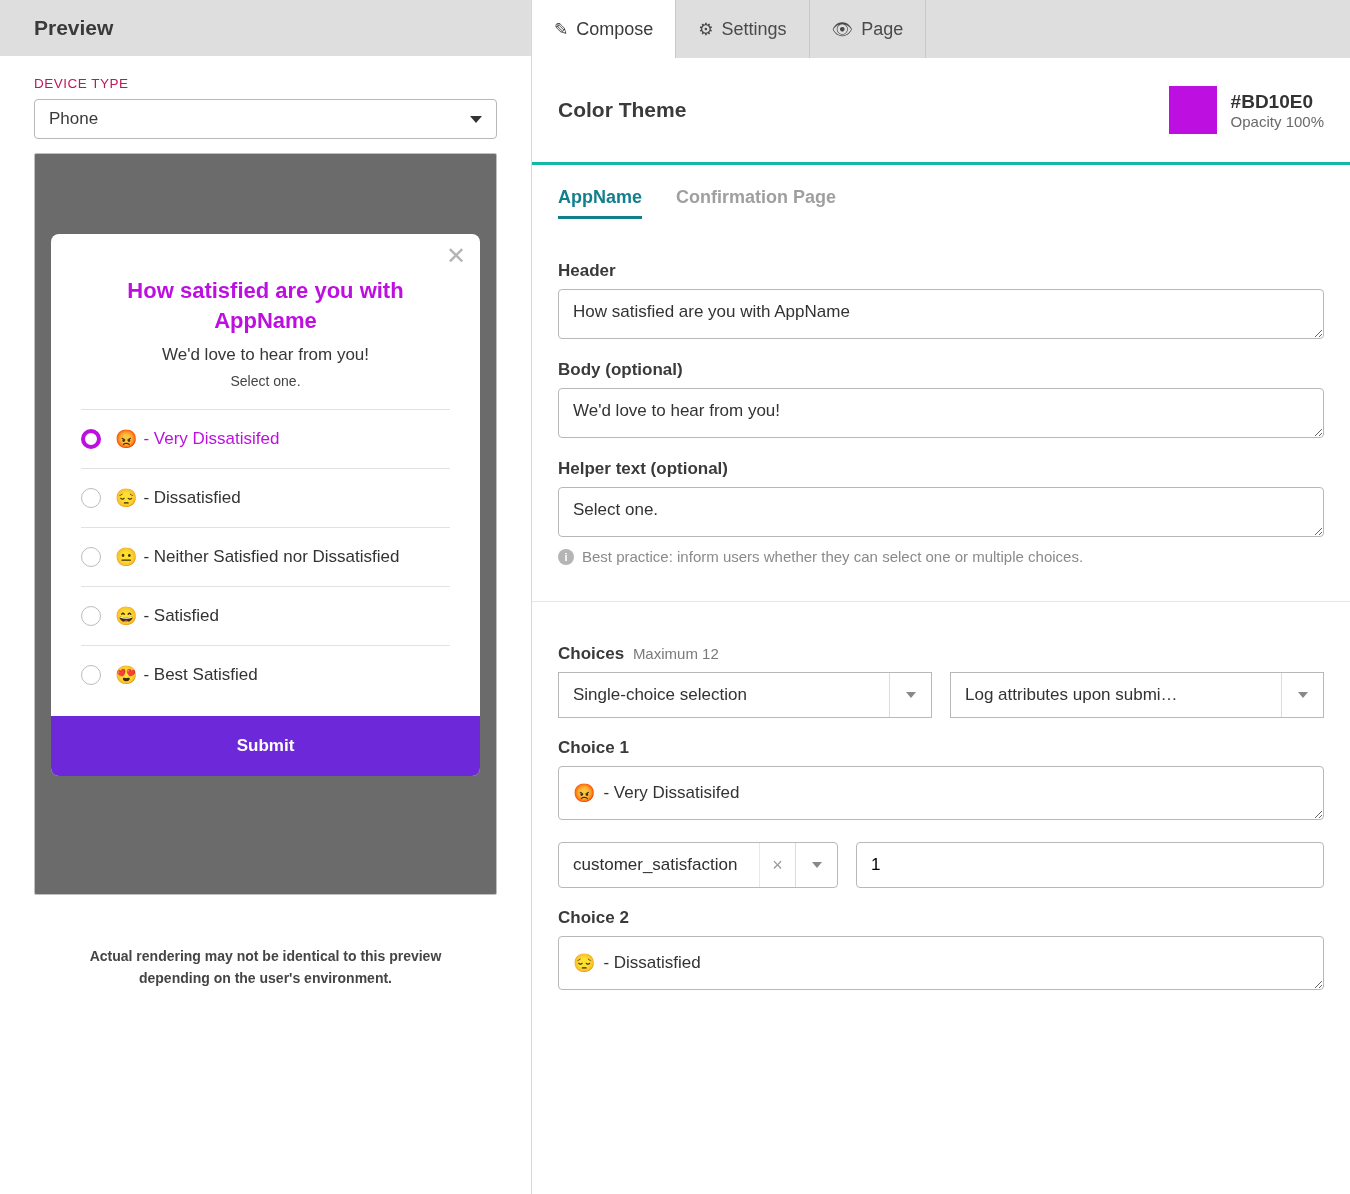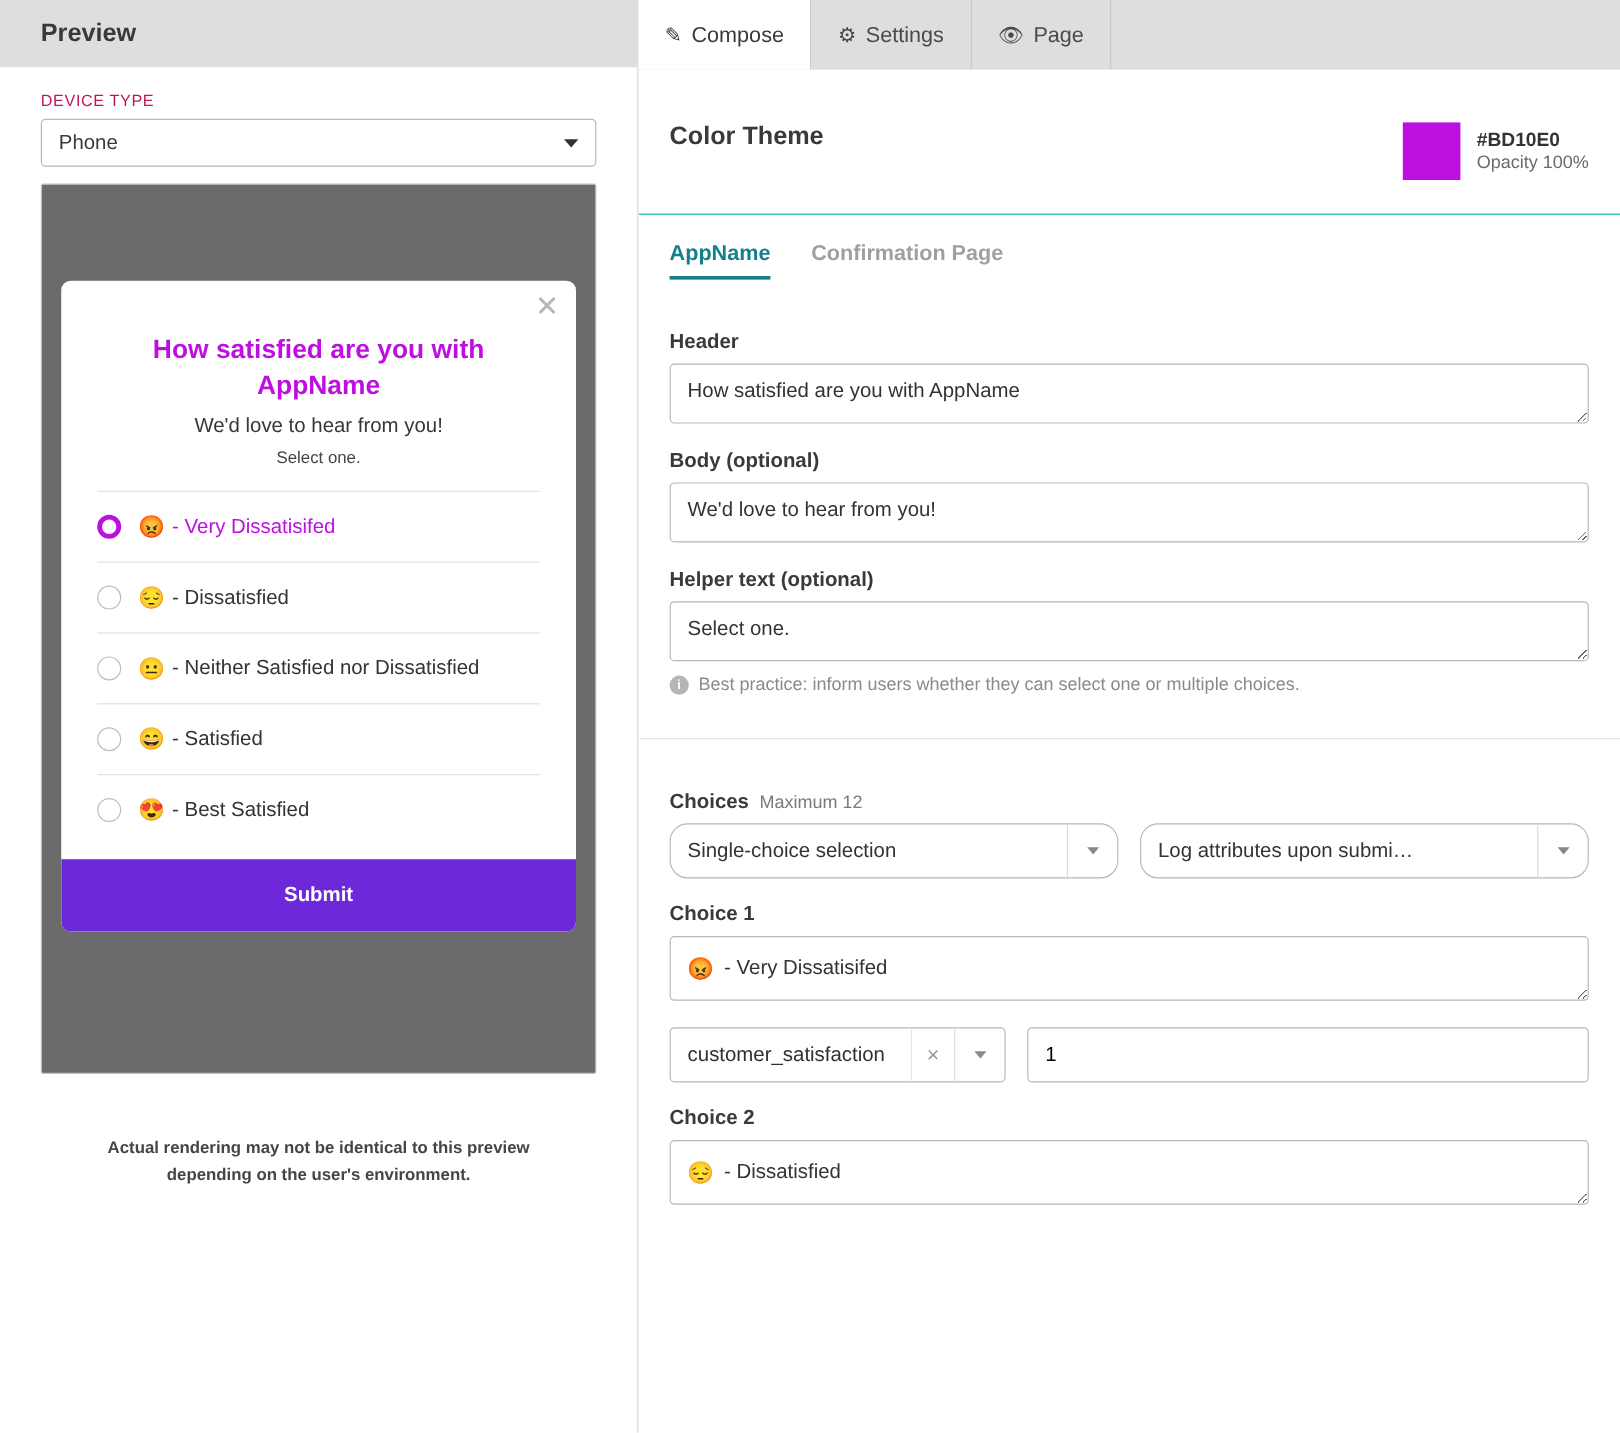--- a/index.html
+++ b/index.html
@@ -177,30 +177,29 @@
 }
 .tab .ticon { font-size: 17px; }
 
 .editor-scroll {
   flex: 1;
   overflow-y: auto;
 }
 
 .color-theme {
   display: flex;
-  align-items: flex-start;
+  align-items: center;
   justify-content: space-between;
   padding: 28px 26px 28px 26px;
-  border-bottom: 1px solid #14b8a6;
-  margin-top: 16px;
+  border-bottom: 3px solid #14b8a6;
 }
 .ct-label { font-size: 21px; font-weight: 700; color: #3a3a3a;}
 .ct-right { display: flex; align-items: center; gap: 14px;}
 .swatch { width: 48px; height: 48px; background: #BD10E0; }
-.ct-text .hex { font-weight: 700; font-size: 16px; color: #333;}
+.ct-text .hex { font-weight: 700; font-size: 19px; color: #333;}
 .ct-text .op { font-size: 15px; color: #6a6a6a;}
 
 .section { padding: 24px 26px 10px 26px; }
 
 .subtabs {
   display: flex;
   gap: 34px;
   padding: 22px 26px 0 26px;
 }
 .subtab {
@@ -249,21 +248,21 @@
 
 .divider { height:1px; background:#e6e6e6; margin-top: 26px;}
 
 .selects-row {
   display:flex; gap: 18px; margin-top: 8px;
 }
 .select-box {
   flex:1;
   height: 46px;
   border: 1px solid #b8b8b8;
-  border-radius: 15px;
+  border-radius: 0;
   display:flex;
   align-items:center;
   cursor:pointer;
   overflow:hidden;
 }
 .select-box .val {
   flex:1; padding: 0 14px; font-size:17px; color:#333;
   white-space:nowrap; overflow:hidden; text-overflow:ellipsis;
 }
 .select-box .dd {

